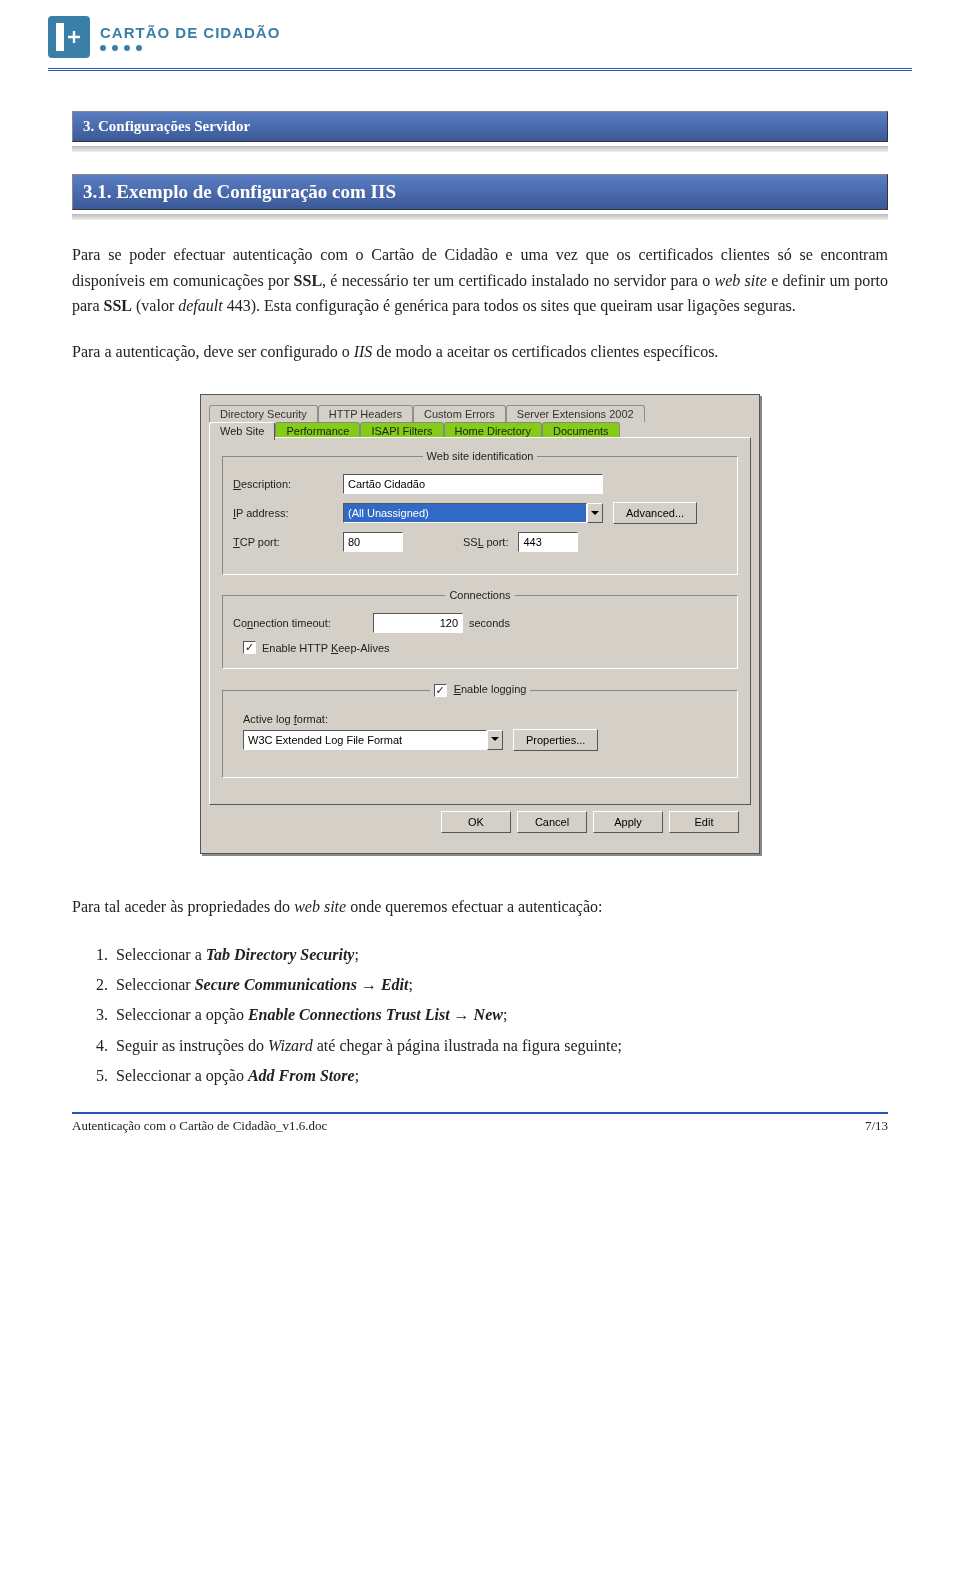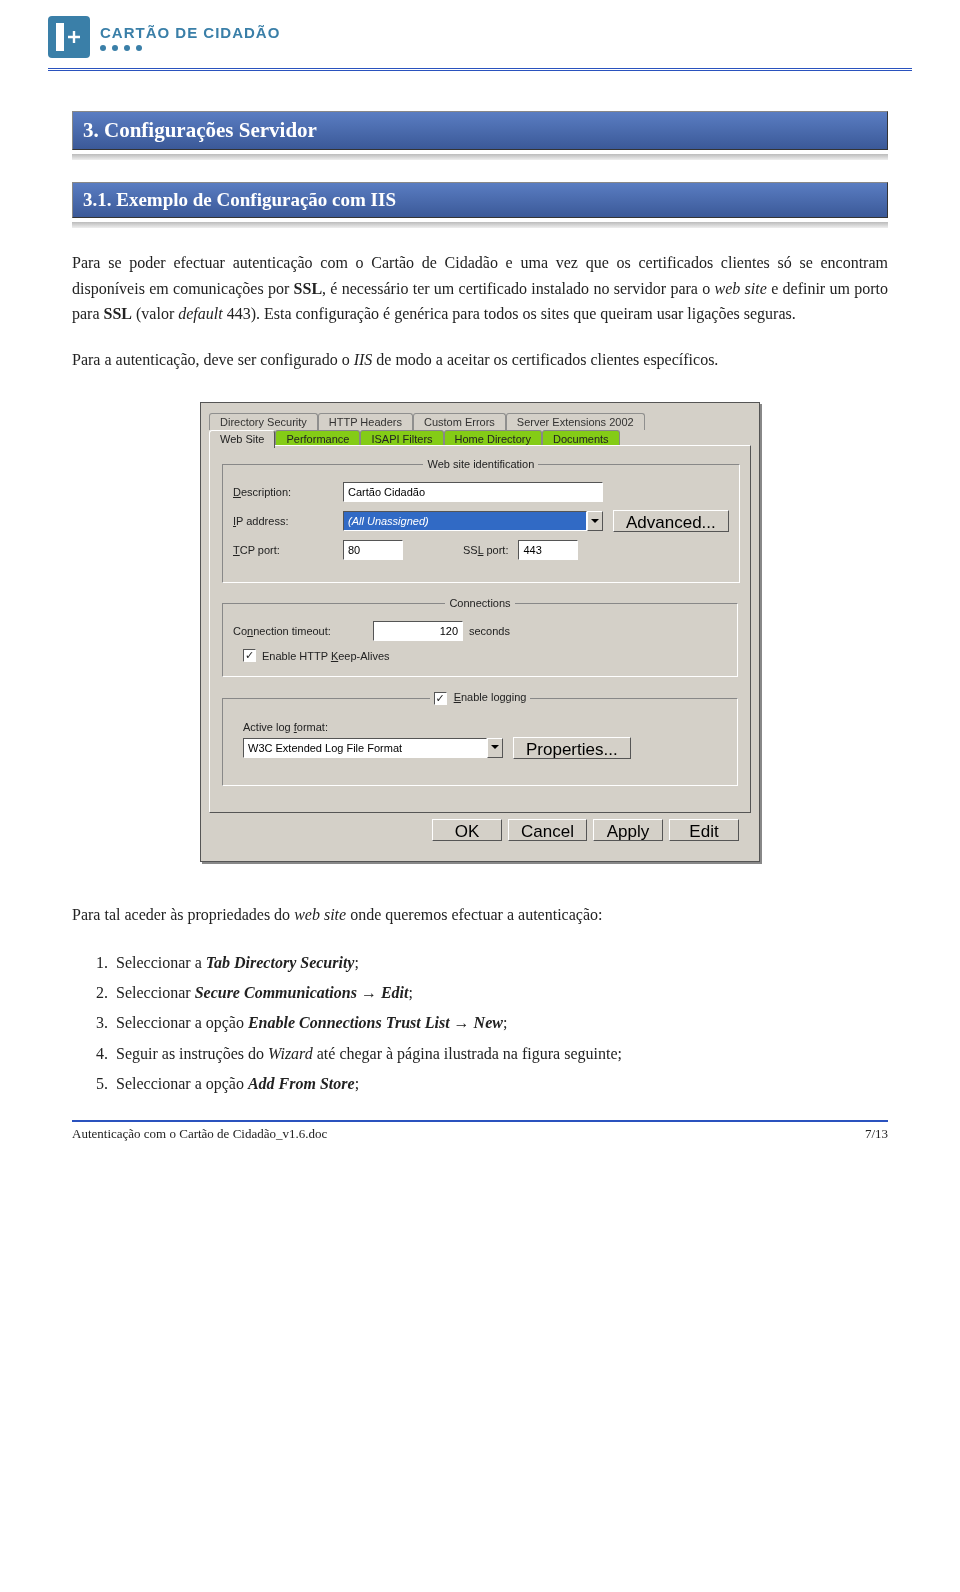--- a/index.html
+++ b/index.html
@@ -74,21 +74,21 @@
   }
   .h2bar, .h3bar {
     background: #3b5998;
     background: linear-gradient(to bottom, #5a7dc2, #3b5998);
     color: #fff;
     font-weight: bold;
     padding: 6px 10px;
     margin-bottom: 4px;
     border: 1px outset #888;
   }
-  .h2bar { font-size: 21px; }
+  .h2bar { font-size: 15px; }
   .h3bar { font-size: 19px; margin-top: 16px; }
   .barshadow {
     height: 6px;
     background: linear-gradient(to bottom, #bbb, #eee);
     margin-bottom: 22px;
   }
   p.body {
     font-size: 16px;
     line-height: 1.6;
     text-align: justify;
@@ -200,21 +200,21 @@
   .combo { position: relative; display: inline-flex; }
   .combo .dropbtn {
     width: 16px; height: 20px;
     background: #d4d0c8;
     border: 1px solid; border-color: #fff #555 #555 #fff;
     display: flex; align-items: center; justify-content: center;
   }
   .dropbtn::after { content: ''; border: 4px solid transparent; border-top-color: #000; margin-top: 3px; }
   .btn {
     font-family: Tahoma, sans-serif;
-    font-size: 17px;
+    font-size: 11px;
     background: #d4d0c8;
     border: 1px solid; border-color: #fff #555 #555 #fff;
     padding: 2px 12px;
     min-width: 70px;
     height: 22px;
   }
   .u { text-decoration: underline; }
   .dlg-footer {
     display: flex;
     justify-content: flex-end;
@@ -307,21 +307,21 @@
         <div class="tabpanel">
           <fieldset class="grp">
             <legend>Web site identification</legend>
             <div class="formrow">
               <label><span class="u">D</span>escription:</label>
               <input class="txt" style="width: 260px;" value="Cartão Cidadão">
             </div>
             <div class="formrow">
               <label><span class="u">I</span>P address:</label>
               <span class="combo">
-                <input class="txt drop" style="width: 244px; background: rgb(49, 106, 197); color: rgb(255, 255, 255); font-style: italic;" value="(All Unassigned)">
+                <input class="txt drop" style="width: 244px; background: rgb(49, 106, 197); color: rgb(255, 255, 255);" value="(All Unassigned)">
                 <div class="dropbtn"></div>
               </span>
               <button class="btn" style="margin-left:10px">Advanced...</button>
             </div>
             <div class="formrow">
               <label><span class="u">T</span>CP port:</label>
               <input class="txt" style="width: 60px;" value="80">
               <label style="width:auto;margin:0 10px 0 60px">SS<span class="u">L</span> port:</label>
               <input class="txt" style="width: 60px;" value="443">
             </div>

